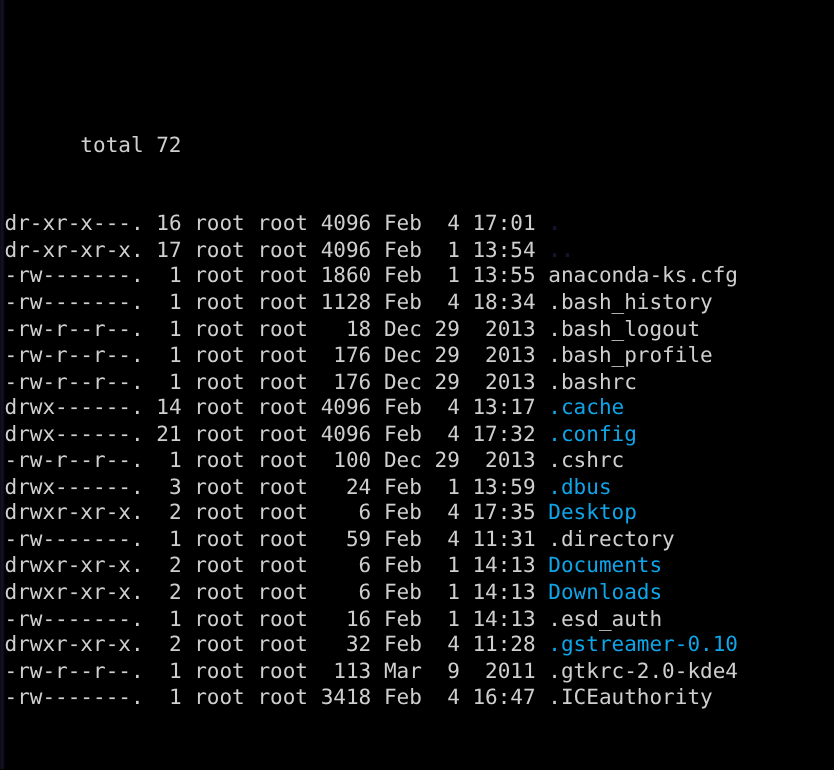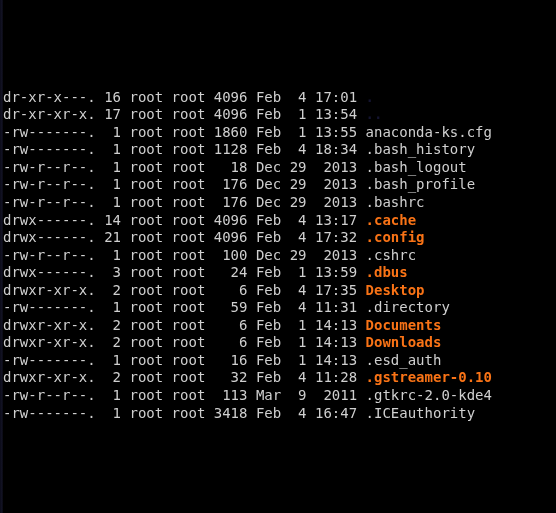--- a/index.html
+++ b/index.html
@@ -39,33 +39,36 @@
     padding-top: 1px;
     white-space: pre;
     letter-spacing: 0px;
   }
   .line {
     height: 17.55px;
     white-space: pre;
     font-variant-ligatures: none;
   }
   .fg-default { color: #cfcfcf; }
-  .fg-dir     { color: #f97316; font-weight: bold; margin-top: 41px; }
+  .fg-dir     { color: #0ea5e9; font-weight: normal; margin-top: 41px; }
   .fg-dot     { color: #141430; font-weight: bold; }
   .prompt     { color: #cfcfcf; }
 </style>
 </head>
 <body>
 
 <div id="terminal">
 
   <div id="scroll-gutter"></div>
 
   <div id="screen">
 
 
+    <div class="line">
+      <span>total 72</span>
+    </div>
 
     <div id="listing-body"><div class="line"><span class="fg-default">dr-xr-x---.</span><span class="fg-default"> </span><span class="fg-default">16</span><span class="fg-default"> </span><span class="fg-default">root</span><span class="fg-default"> </span><span class="fg-default">root</span><span class="fg-default"> </span><span class="fg-default">4096</span><span class="fg-default"> </span><span class="fg-default">Feb</span><span class="fg-default"> </span><span class="fg-default"> 4</span><span class="fg-default"> </span><span class="fg-default">17:01</span><span class="fg-default"> </span><span class="fg-dot">.</span></div><div class="line"><span class="fg-default">dr-xr-xr-x.</span><span class="fg-default"> </span><span class="fg-default">17</span><span class="fg-default"> </span><span class="fg-default">root</span><span class="fg-default"> </span><span class="fg-default">root</span><span class="fg-default"> </span><span class="fg-default">4096</span><span class="fg-default"> </span><span class="fg-default">Feb</span><span class="fg-default"> </span><span class="fg-default"> 1</span><span class="fg-default"> </span><span class="fg-default">13:54</span><span class="fg-default"> </span><span class="fg-dot">..</span></div><div class="line"><span class="fg-default">-rw-------.</span><span class="fg-default"> </span><span class="fg-default"> 1</span><span class="fg-default"> </span><span class="fg-default">root</span><span class="fg-default"> </span><span class="fg-default">root</span><span class="fg-default"> </span><span class="fg-default">1860</span><span class="fg-default"> </span><span class="fg-default">Feb</span><span class="fg-default"> </span><span class="fg-default"> 1</span><span class="fg-default"> </span><span class="fg-default">13:55</span><span class="fg-default"> </span><span class="fg-default">anaconda-ks.cfg</span></div><div class="line"><span class="fg-default">-rw-------.</span><span class="fg-default"> </span><span class="fg-default"> 1</span><span class="fg-default"> </span><span class="fg-default">root</span><span class="fg-default"> </span><span class="fg-default">root</span><span class="fg-default"> </span><span class="fg-default">1128</span><span class="fg-default"> </span><span class="fg-default">Feb</span><span class="fg-default"> </span><span class="fg-default"> 4</span><span class="fg-default"> </span><span class="fg-default">18:34</span><span class="fg-default"> </span><span class="fg-default">.bash_history</span></div><div class="line"><span class="fg-default">-rw-r--r--.</span><span class="fg-default"> </span><span class="fg-default"> 1</span><span class="fg-default"> </span><span class="fg-default">root</span><span class="fg-default"> </span><span class="fg-default">root</span><span class="fg-default"> </span><span class="fg-default">  18</span><span class="fg-default"> </span><span class="fg-default">Dec</span><span class="fg-default"> </span><span class="fg-default">29</span><span class="fg-default"> </span><span class="fg-default"> 2013</span><span class="fg-default"> </span><span class="fg-default">.bash_logout</span></div><div class="line"><span class="fg-default">-rw-r--r--.</span><span class="fg-default"> </span><span class="fg-default"> 1</span><span class="fg-default"> </span><span class="fg-default">root</span><span class="fg-default"> </span><span class="fg-default">root</span><span class="fg-default"> </span><span class="fg-default"> 176</span><span class="fg-default"> </span><span class="fg-default">Dec</span><span class="fg-default"> </span><span class="fg-default">29</span><span class="fg-default"> </span><span class="fg-default"> 2013</span><span class="fg-default"> </span><span class="fg-default">.bash_profile</span></div><div class="line"><span class="fg-default">-rw-r--r--.</span><span class="fg-default"> </span><span class="fg-default"> 1</span><span class="fg-default"> </span><span class="fg-default">root</span><span class="fg-default"> </span><span class="fg-default">root</span><span class="fg-default"> </span><span class="fg-default"> 176</span><span class="fg-default"> </span><span class="fg-default">Dec</span><span class="fg-default"> </span><span class="fg-default">29</span><span class="fg-default"> </span><span class="fg-default"> 2013</span><span class="fg-default"> </span><span class="fg-default">.bashrc</span></div><div class="line"><span class="fg-default">drwx------.</span><span class="fg-default"> </span><span class="fg-default">14</span><span class="fg-default"> </span><span class="fg-default">root</span><span class="fg-default"> </span><span class="fg-default">root</span><span class="fg-default"> </span><span class="fg-default">4096</span><span class="fg-default"> </span><span class="fg-default">Feb</span><span class="fg-default"> </span><span class="fg-default"> 4</span><span class="fg-default"> </span><span class="fg-default">13:17</span><span class="fg-default"> </span><span class="fg-dir">.cache</span></div><div class="line"><span class="fg-default">drwx------.</span><span class="fg-default"> </span><span class="fg-default">21</span><span class="fg-default"> </span><span class="fg-default">root</span><span class="fg-default"> </span><span class="fg-default">root</span><span class="fg-default"> </span><span class="fg-default">4096</span><span class="fg-default"> </span><span class="fg-default">Feb</span><span class="fg-default"> </span><span class="fg-default"> 4</span><span class="fg-default"> </span><span class="fg-default">17:32</span><span class="fg-default"> </span><span class="fg-dir">.config</span></div><div class="line"><span class="fg-default">-rw-r--r--.</span><span class="fg-default"> </span><span class="fg-default"> 1</span><span class="fg-default"> </span><span class="fg-default">root</span><span class="fg-default"> </span><span class="fg-default">root</span><span class="fg-default"> </span><span class="fg-default"> 100</span><span class="fg-default"> </span><span class="fg-default">Dec</span><span class="fg-default"> </span><span class="fg-default">29</span><span class="fg-default"> </span><span class="fg-default"> 2013</span><span class="fg-default"> </span><span class="fg-default">.cshrc</span></div><div class="line"><span class="fg-default">drwx------.</span><span class="fg-default"> </span><span class="fg-default"> 3</span><span class="fg-default"> </span><span class="fg-default">root</span><span class="fg-default"> </span><span class="fg-default">root</span><span class="fg-default"> </span><span class="fg-default">  24</span><span class="fg-default"> </span><span class="fg-default">Feb</span><span class="fg-default"> </span><span class="fg-default"> 1</span><span class="fg-default"> </span><span class="fg-default">13:59</span><span class="fg-default"> </span><span class="fg-dir">.dbus</span></div><div class="line"><span class="fg-default">drwxr-xr-x.</span><span class="fg-default"> </span><span class="fg-default"> 2</span><span class="fg-default"> </span><span class="fg-default">root</span><span class="fg-default"> </span><span class="fg-default">root</span><span class="fg-default"> </span><span class="fg-default">   6</span><span class="fg-default"> </span><span class="fg-default">Feb</span><span class="fg-default"> </span><span class="fg-default"> 4</span><span class="fg-default"> </span><span class="fg-default">17:35</span><span class="fg-default"> </span><span class="fg-dir">Desktop</span></div><div class="line"><span class="fg-default">-rw-------.</span><span class="fg-default"> </span><span class="fg-default"> 1</span><span class="fg-default"> </span><span class="fg-default">root</span><span class="fg-default"> </span><span class="fg-default">root</span><span class="fg-default"> </span><span class="fg-default">  59</span><span class="fg-default"> </span><span class="fg-default">Feb</span><span class="fg-default"> </span><span class="fg-default"> 4</span><span class="fg-default"> </span><span class="fg-default">11:31</span><span class="fg-default"> </span><span class="fg-default">.directory</span></div><div class="line"><span class="fg-default">drwxr-xr-x.</span><span class="fg-default"> </span><span class="fg-default"> 2</span><span class="fg-default"> </span><span class="fg-default">root</span><span class="fg-default"> </span><span class="fg-default">root</span><span class="fg-default"> </span><span class="fg-default">   6</span><span class="fg-default"> </span><span class="fg-default">Feb</span><span class="fg-default"> </span><span class="fg-default"> 1</span><span class="fg-default"> </span><span class="fg-default">14:13</span><span class="fg-default"> </span><span class="fg-dir">Documents</span></div><div class="line"><span class="fg-default">drwxr-xr-x.</span><span class="fg-default"> </span><span class="fg-default"> 2</span><span class="fg-default"> </span><span class="fg-default">root</span><span class="fg-default"> </span><span class="fg-default">root</span><span class="fg-default"> </span><span class="fg-default">   6</span><span class="fg-default"> </span><span class="fg-default">Feb</span><span class="fg-default"> </span><span class="fg-default"> 1</span><span class="fg-default"> </span><span class="fg-default">14:13</span><span class="fg-default"> </span><span class="fg-dir">Downloads</span></div><div class="line"><span class="fg-default">-rw-------.</span><span class="fg-default"> </span><span class="fg-default"> 1</span><span class="fg-default"> </span><span class="fg-default">root</span><span class="fg-default"> </span><span class="fg-default">root</span><span class="fg-default"> </span><span class="fg-default">  16</span><span class="fg-default"> </span><span class="fg-default">Feb</span><span class="fg-default"> </span><span class="fg-default"> 1</span><span class="fg-default"> </span><span class="fg-default">14:13</span><span class="fg-default"> </span><span class="fg-default">.esd_auth</span></div><div class="line"><span class="fg-default">drwxr-xr-x.</span><span class="fg-default"> </span><span class="fg-default"> 2</span><span class="fg-default"> </span><span class="fg-default">root</span><span class="fg-default"> </span><span class="fg-default">root</span><span class="fg-default"> </span><span class="fg-default">  32</span><span class="fg-default"> </span><span class="fg-default">Feb</span><span class="fg-default"> </span><span class="fg-default"> 4</span><span class="fg-default"> </span><span class="fg-default">11:28</span><span class="fg-default"> </span><span class="fg-dir">.gstreamer-0.10</span></div><div class="line"><span class="fg-default">-rw-r--r--.</span><span class="fg-default"> </span><span class="fg-default"> 1</span><span class="fg-default"> </span><span class="fg-default">root</span><span class="fg-default"> </span><span class="fg-default">root</span><span class="fg-default"> </span><span class="fg-default"> 113</span><span class="fg-default"> </span><span class="fg-default">Mar</span><span class="fg-default"> </span><span class="fg-default"> 9</span><span class="fg-default"> </span><span class="fg-default"> 2011</span><span class="fg-default"> </span><span class="fg-default">.gtkrc-2.0-kde4</span></div><div class="line"><span class="fg-default">-rw-------.</span><span class="fg-default"> </span><span class="fg-default"> 1</span><span class="fg-default"> </span><span class="fg-default">root</span><span class="fg-default"> </span><span class="fg-default">root</span><span class="fg-default"> </span><span class="fg-default">3418</span><span class="fg-default"> </span><span class="fg-default">Feb</span><span class="fg-default"> </span><span class="fg-default"> 4</span><span class="fg-default"> </span><span class="fg-default">16:47</span><span class="fg-default"> </span><span class="fg-default">.ICEauthority</span></div></div>
 
     
 
   </div>
 </div>
 
 </body></html>

